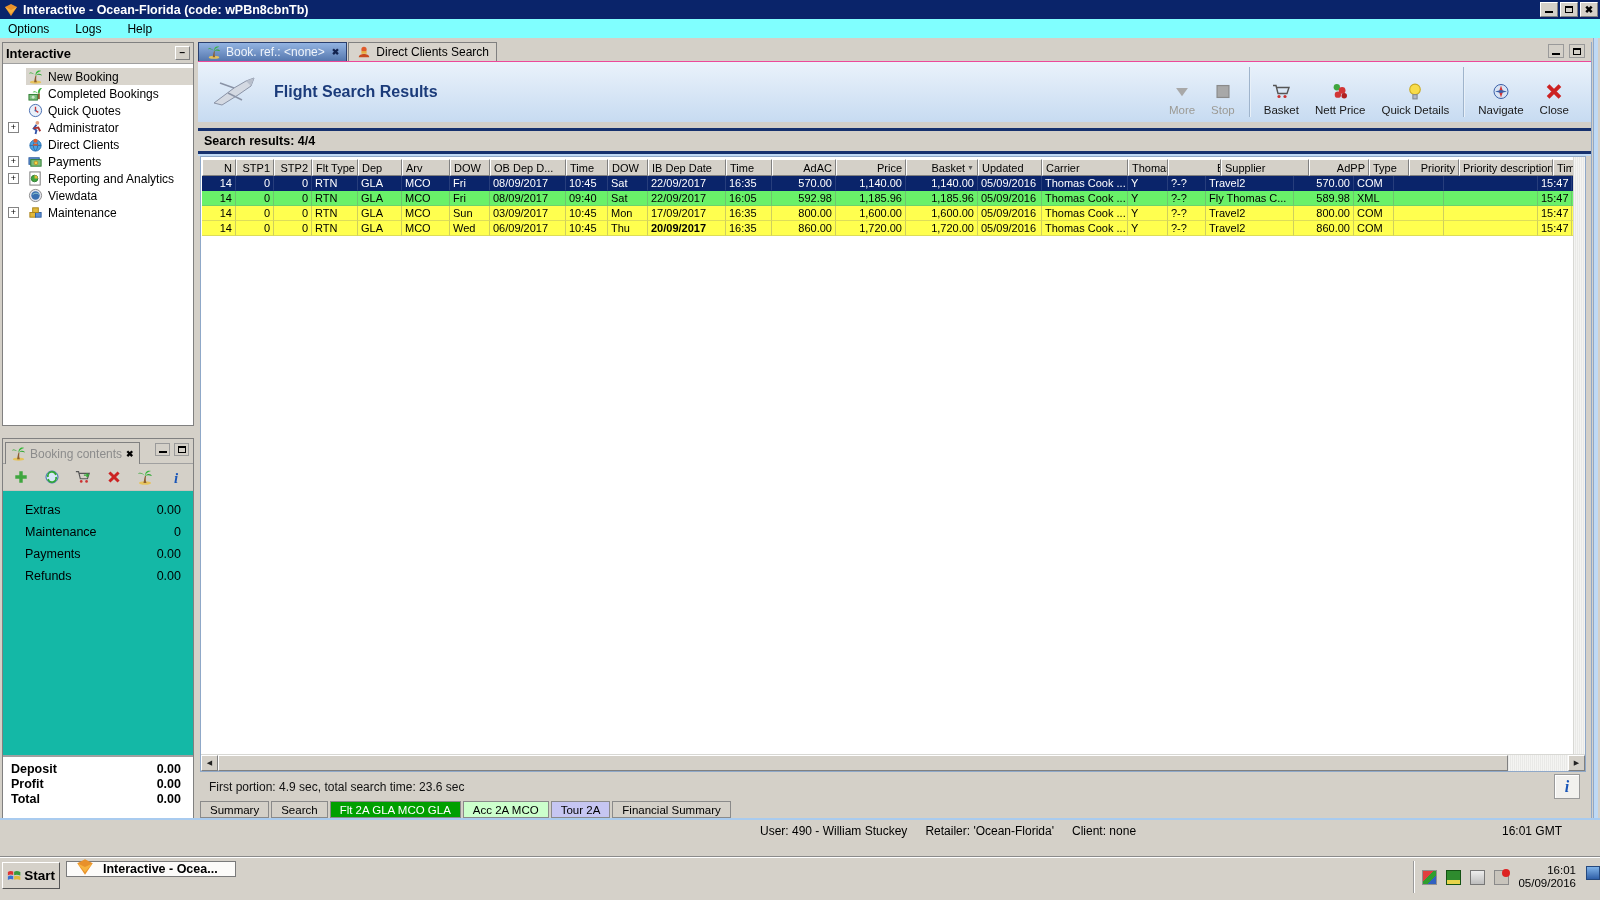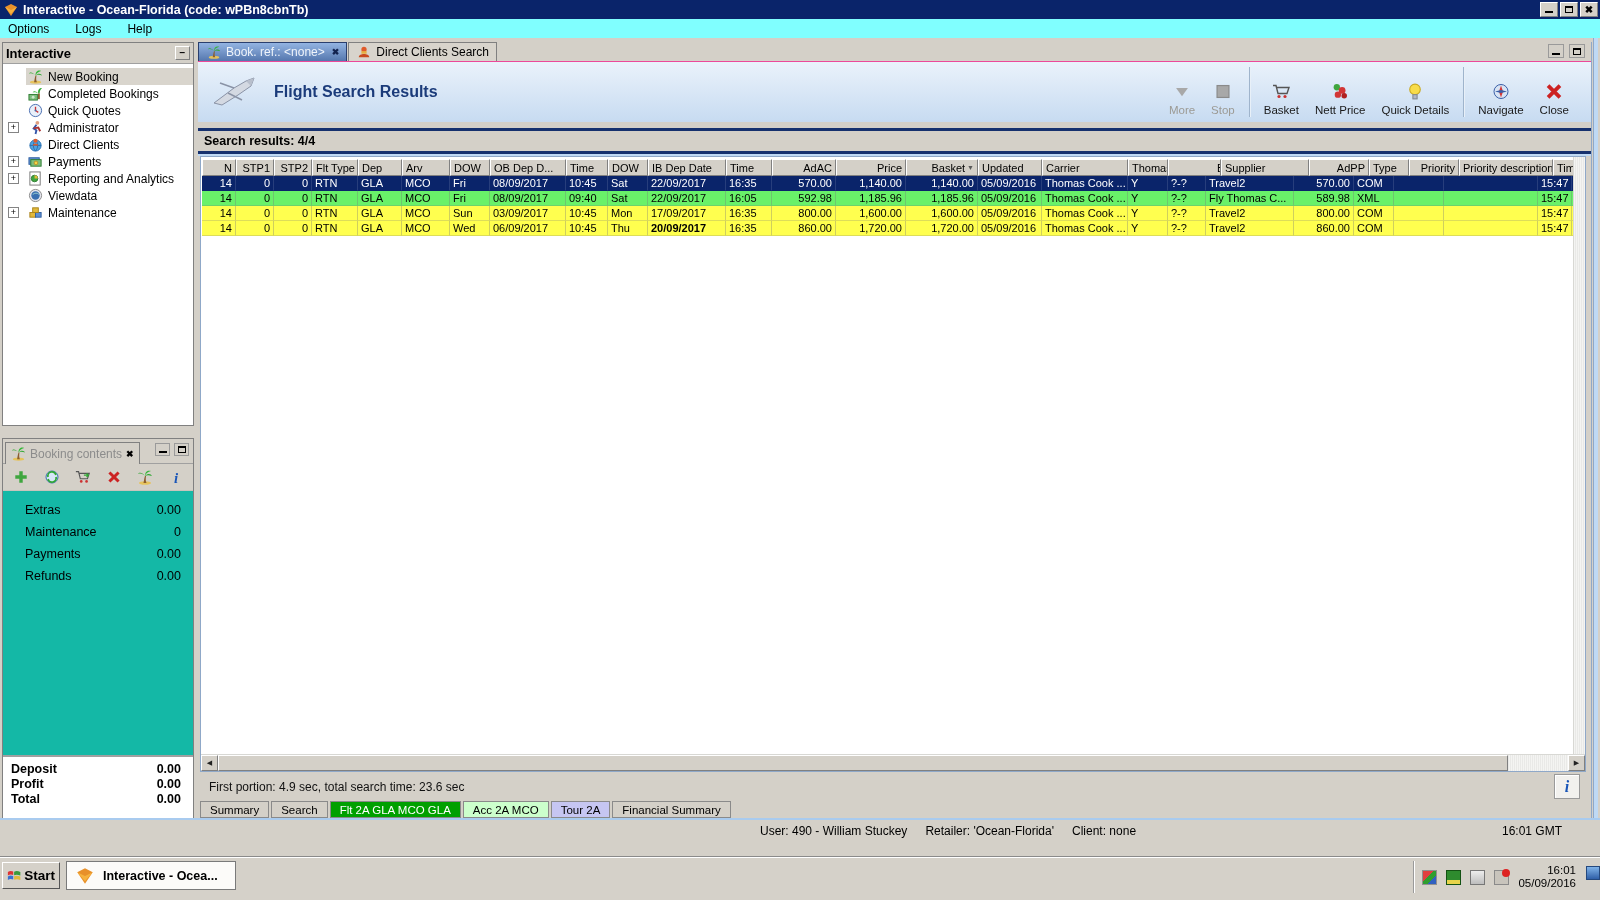--- a/index.html
+++ b/index.html
@@ -106,21 +106,21 @@
 
   
   #statusbar{position:absolute;left:0;right:0;top:818px;height:22px;border-top:2px solid #A9CBEF;background:var(--grey);font-size:12px;color:#000;}
   .sb-center{position:absolute;left:760px;top:4px;display:flex;gap:18px;}
   .sb-time{position:absolute;right:38px;top:4px;}
 
   
   #taskbar{position:absolute;left:0;top:857px;right:0;height:43px;background:#D5D1C9;border-top:1px solid #fff;box-shadow:0 -1px 0 #8A8A8A;}
   #startbtn{position:absolute;left:2px;top:4px;height:27px;width:58px;display:flex;align-items:center;gap:3px;padding:0 4px;font-weight:bold;font-size:13.5px;border-top:1px solid #fff;border-left:1px solid #fff;border-right:1px solid #555;border-bottom:1px solid #555;background:#D5D1C9;}
   #startbtn .ic{width:17px;height:15px;}
-  #taskbtn{position:absolute;left:66px;top:3px;height:29px;width:170px;display:flex;align-items:center;gap:7px;padding:0 7px;font-weight:bold;font-size:12.5px;background:#FCFBF9;border:1px solid #7A7A7A;}
+  #taskbtn{position:absolute;left:66px;top:3px;height:16px;width:170px;display:flex;align-items:flex-end;gap:7px;padding:0 7px;font-weight:bold;font-size:12.5px;background:#FCFBF9;border:1px solid #7A7A7A;}
   #taskbtn .ic{width:22px;height:18px;}
   #tray{position:absolute;right:16px;top:3px;height:32px;display:flex;align-items:center;gap:9px;padding:0 8px;border-left:1px solid #9A9A9A;box-shadow:1px 0 0 #fff inset;}
   .tray-ic{width:15px;height:15px;display:inline-block;}
   .t-avg{background:linear-gradient(135deg,#E04040 0 42%,#2F9E2F 42% 68%,#3060C0 68%);border:1px solid #909090;}
   .t-net{background:linear-gradient(180deg,#2E8B2E 0 70%,#E8D44A 70%);border:1px solid #145214;}
   .t-pc{background:linear-gradient(180deg,#EDEDED,#BDBDBD);border:1px solid #777;}
   .t-vol{background:#C8C4BC;border:1px solid #8A8A8A;position:relative;}
   .t-vol::after{content:"";position:absolute;right:-2px;top:-2px;width:8px;height:8px;border-radius:50%;background:#D22;}
   .t-desk{position:absolute;right:0px;top:8px;width:14px;height:14px;background:linear-gradient(180deg,#7FB2E8,#2F5FA8);border:1px solid #24487E;}
   .clock{text-align:right;font-size:11.5px;line-height:13px;color:#000;}

